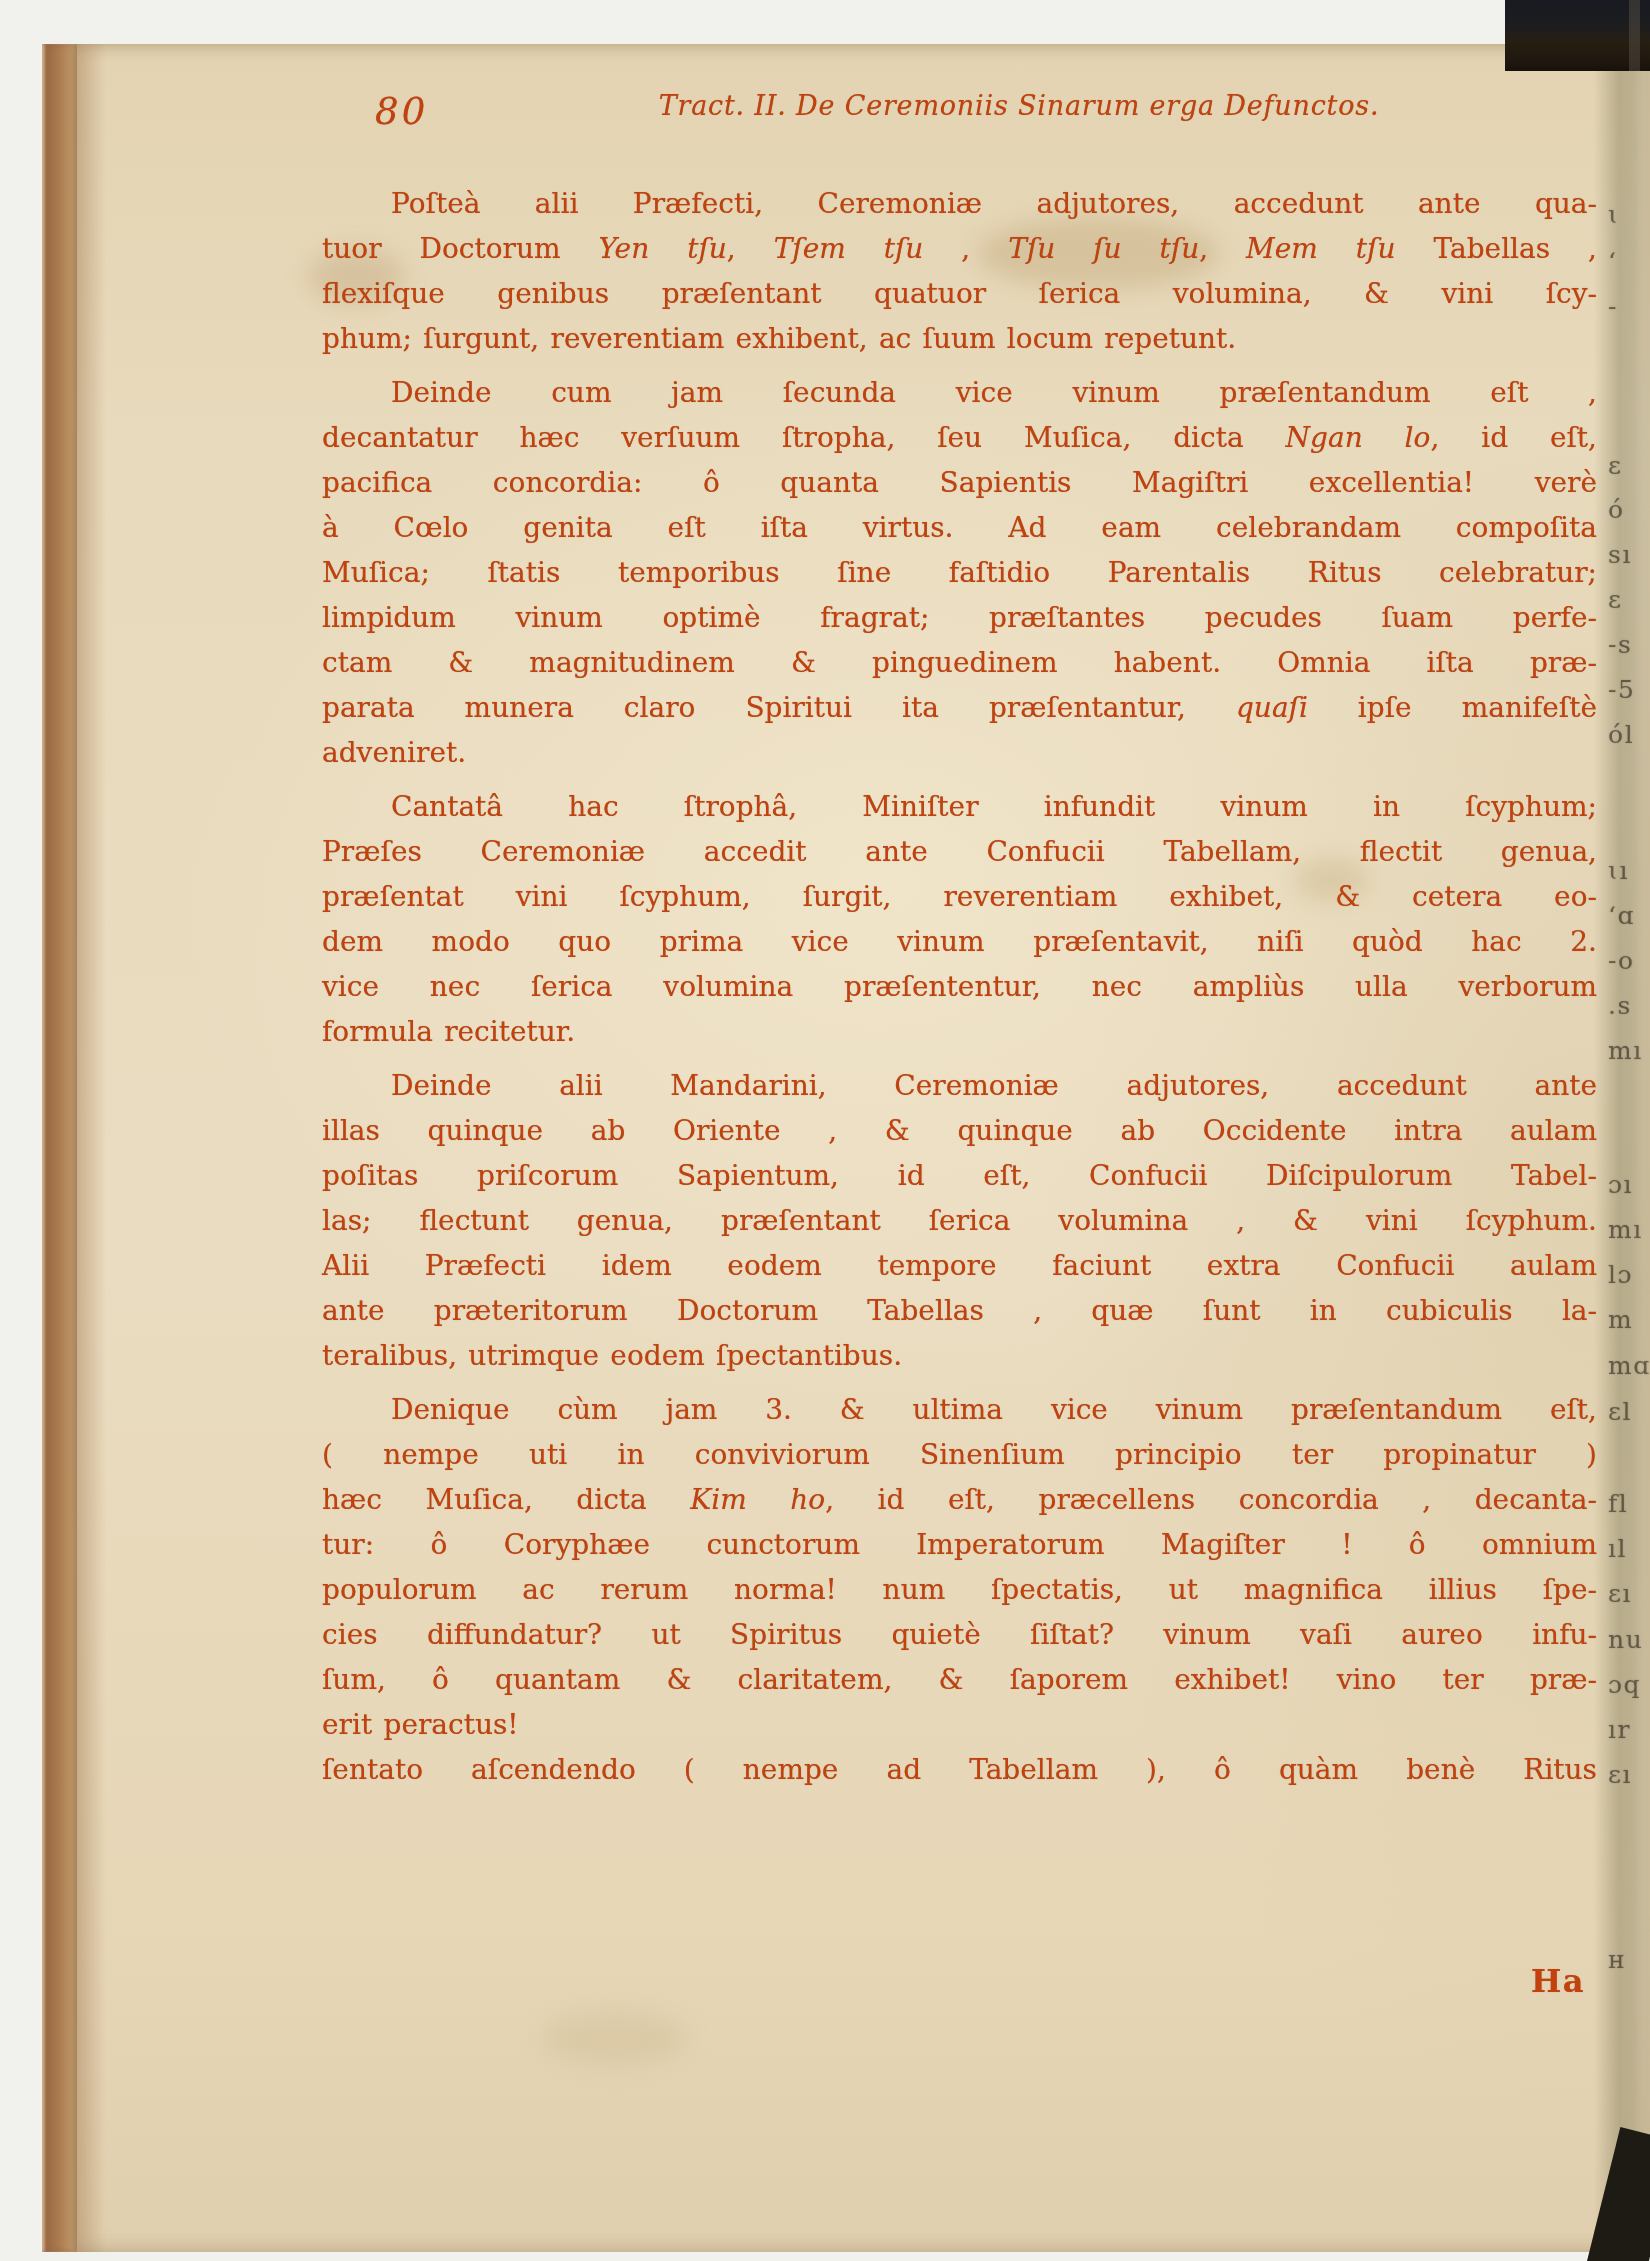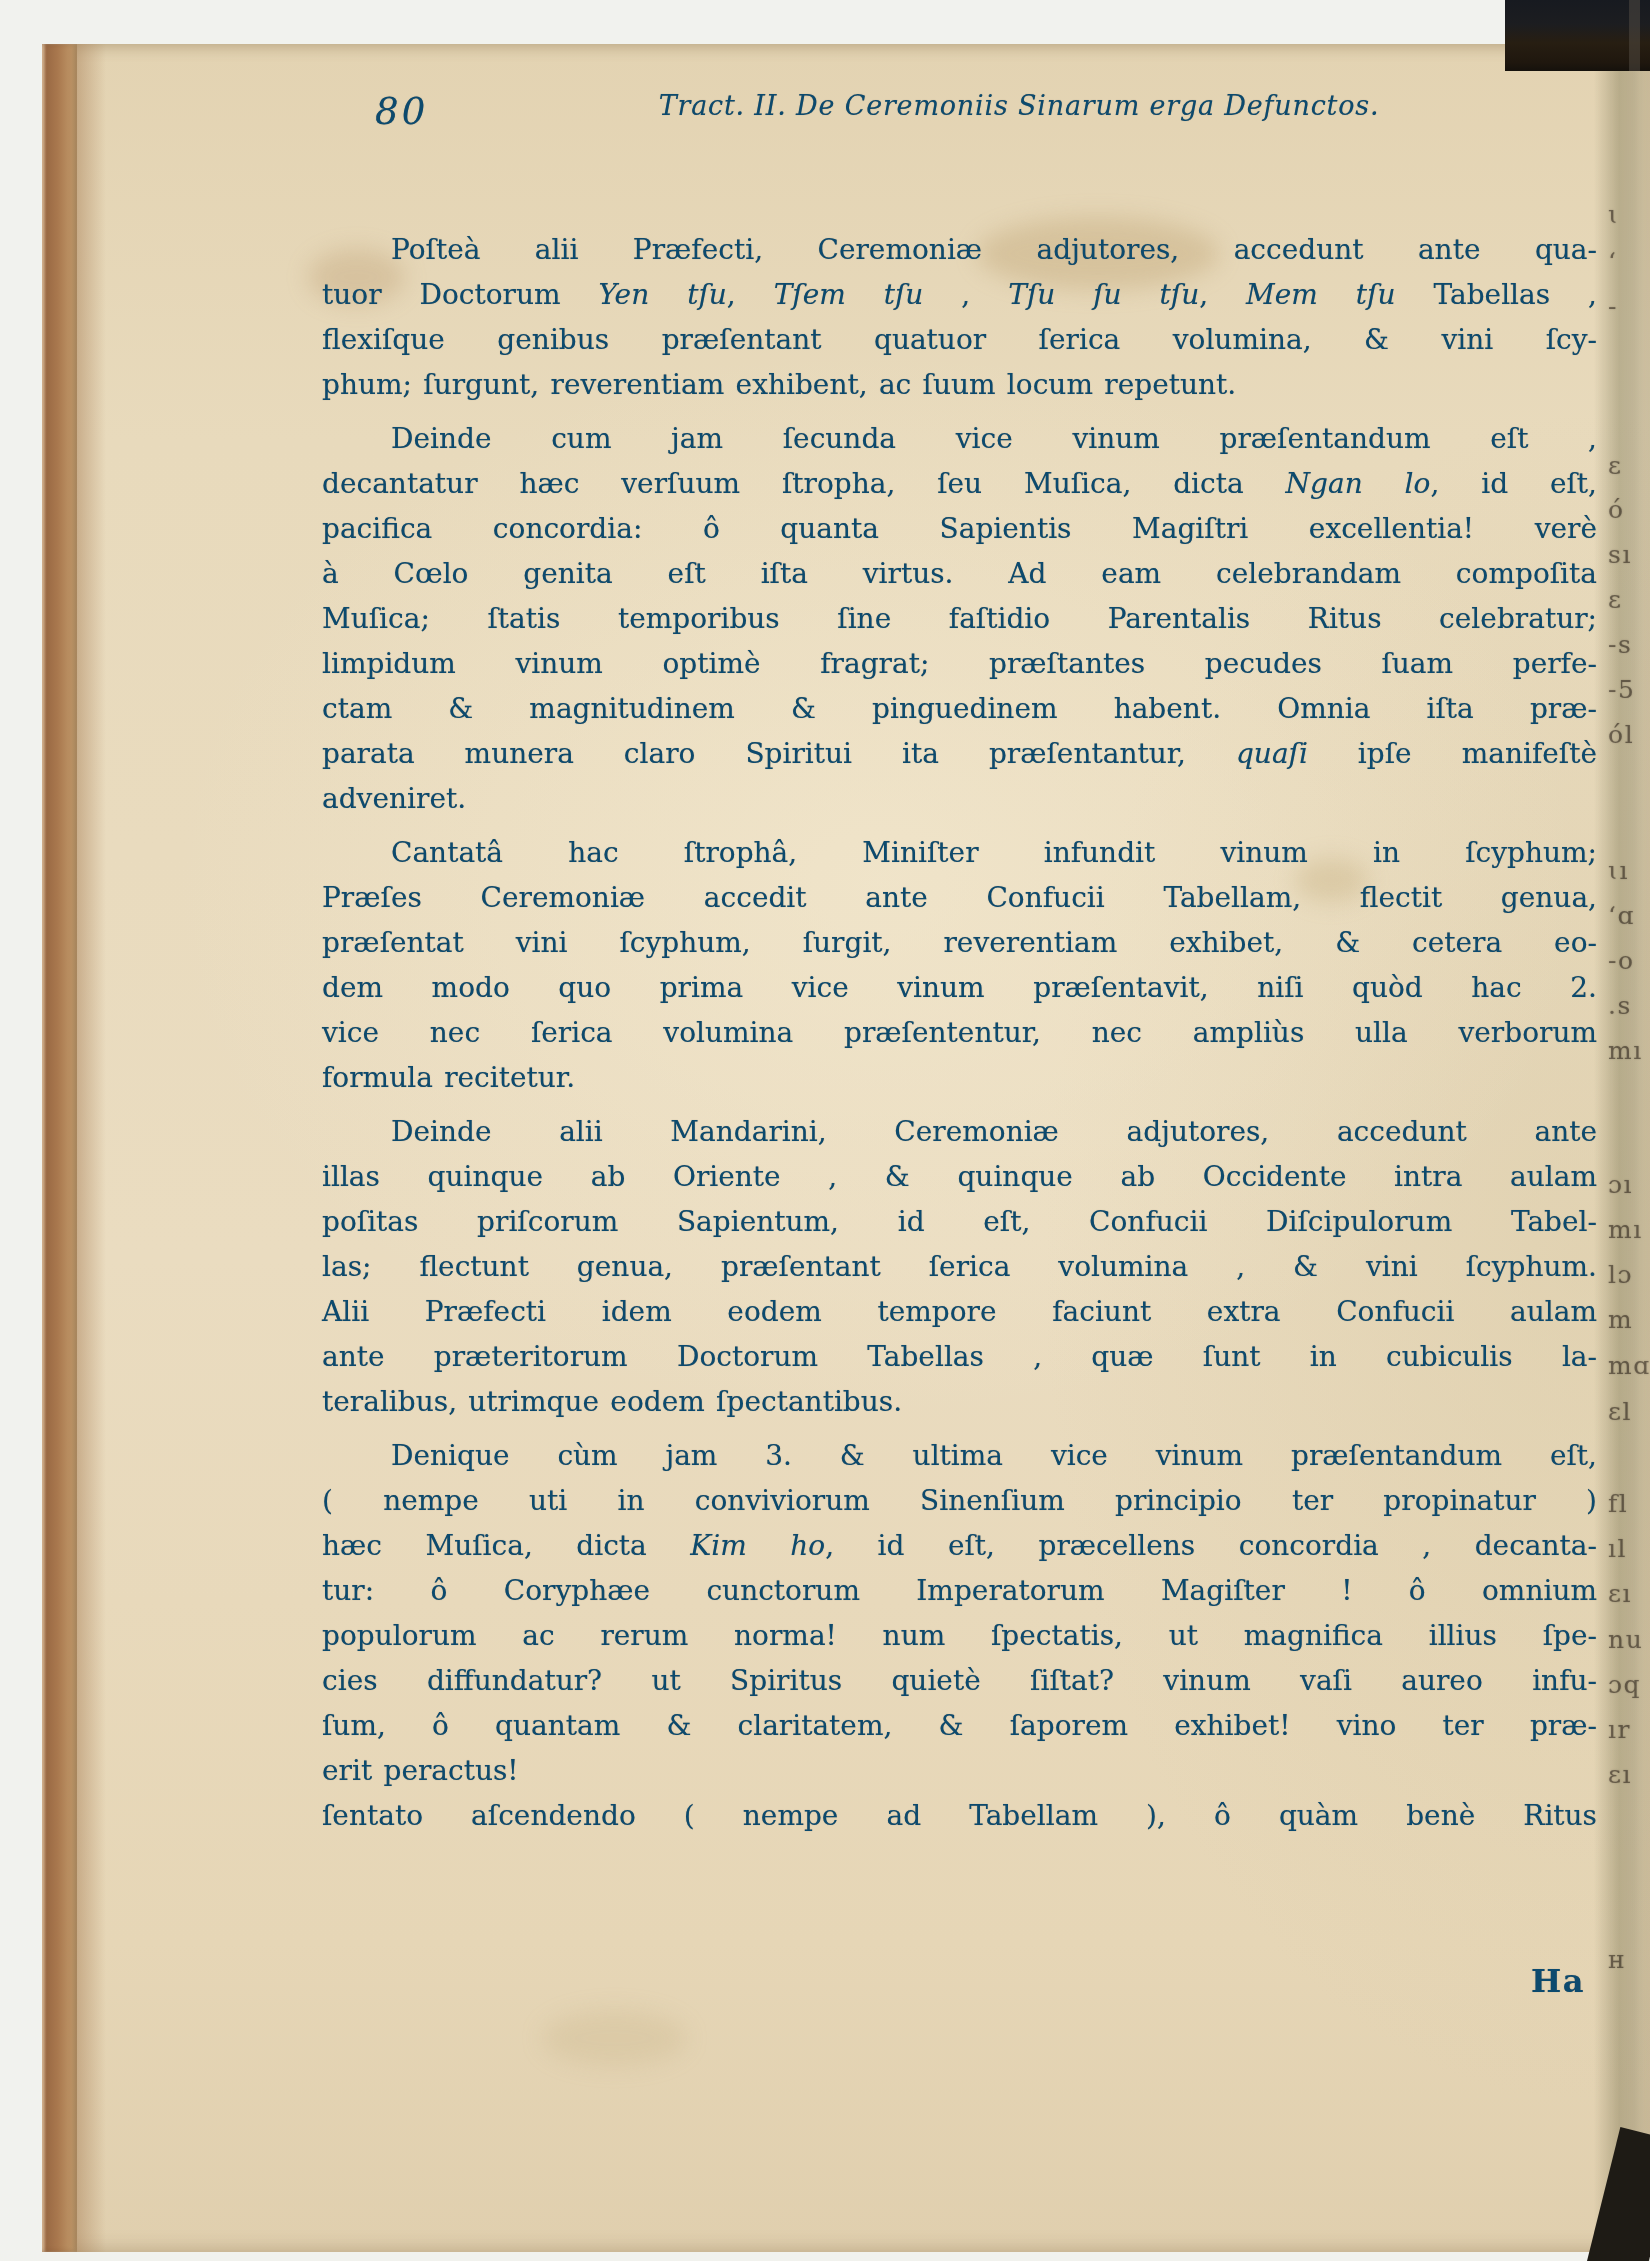--- a/index.html
+++ b/index.html
@@ -49,33 +49,33 @@
   .corner-tr::after{
     content:"";position:absolute;right:9.7px;top:0;width:11.3px;height:100%;
     background:rgba(90,85,75,.45);
   }
   
   .corner-br{
     position:absolute;right:-11.3px;bottom:-24px;width:60px;height:153px;
     background:#1e1b15;transform:rotate(14deg);
   }
   
-  .ink{color:#0c4a6e;text-shadow:0 0 0.8px rgba(70,56,44,.45);}
+  .ink{color:#c2410c;text-shadow:0 0 0.8px rgba(70,56,44,.45);}
   .header{position:absolute;left:322px;top:90px;width:1273px;height:48px;}
   .pagenum{
     position:absolute;left:53px;top:0;
     font-style:italic;font-size:37px;letter-spacing:3.2px;
   }
   .runtitle{
     display:block;text-align:center;padding-left:121px;
     font-style:italic;font-size:27px;letter-spacing:0.8px;white-space:nowrap;
   }
   .bodytext{
     position:absolute;left:322px;top:181px;width:1275px;
-    font-size:28px;line-height:45px;word-spacing:2.4px;margin-top:46px;
+    font-size:28px;line-height:45px;word-spacing:2.4px;
   }
   .para + .para{margin-top:8.9px;}
   .line{text-align:justify;text-align-last:justify;}
   .line.last{text-align-last:left;}
   .line.indent{text-indent:69px;}
   .it{font-style:italic;}
   .catchword{
     position:absolute;left:1531px;top:1944px;
     font-size:32px;font-weight:bold;letter-spacing:1.6px;margin-top:18px;
   }

